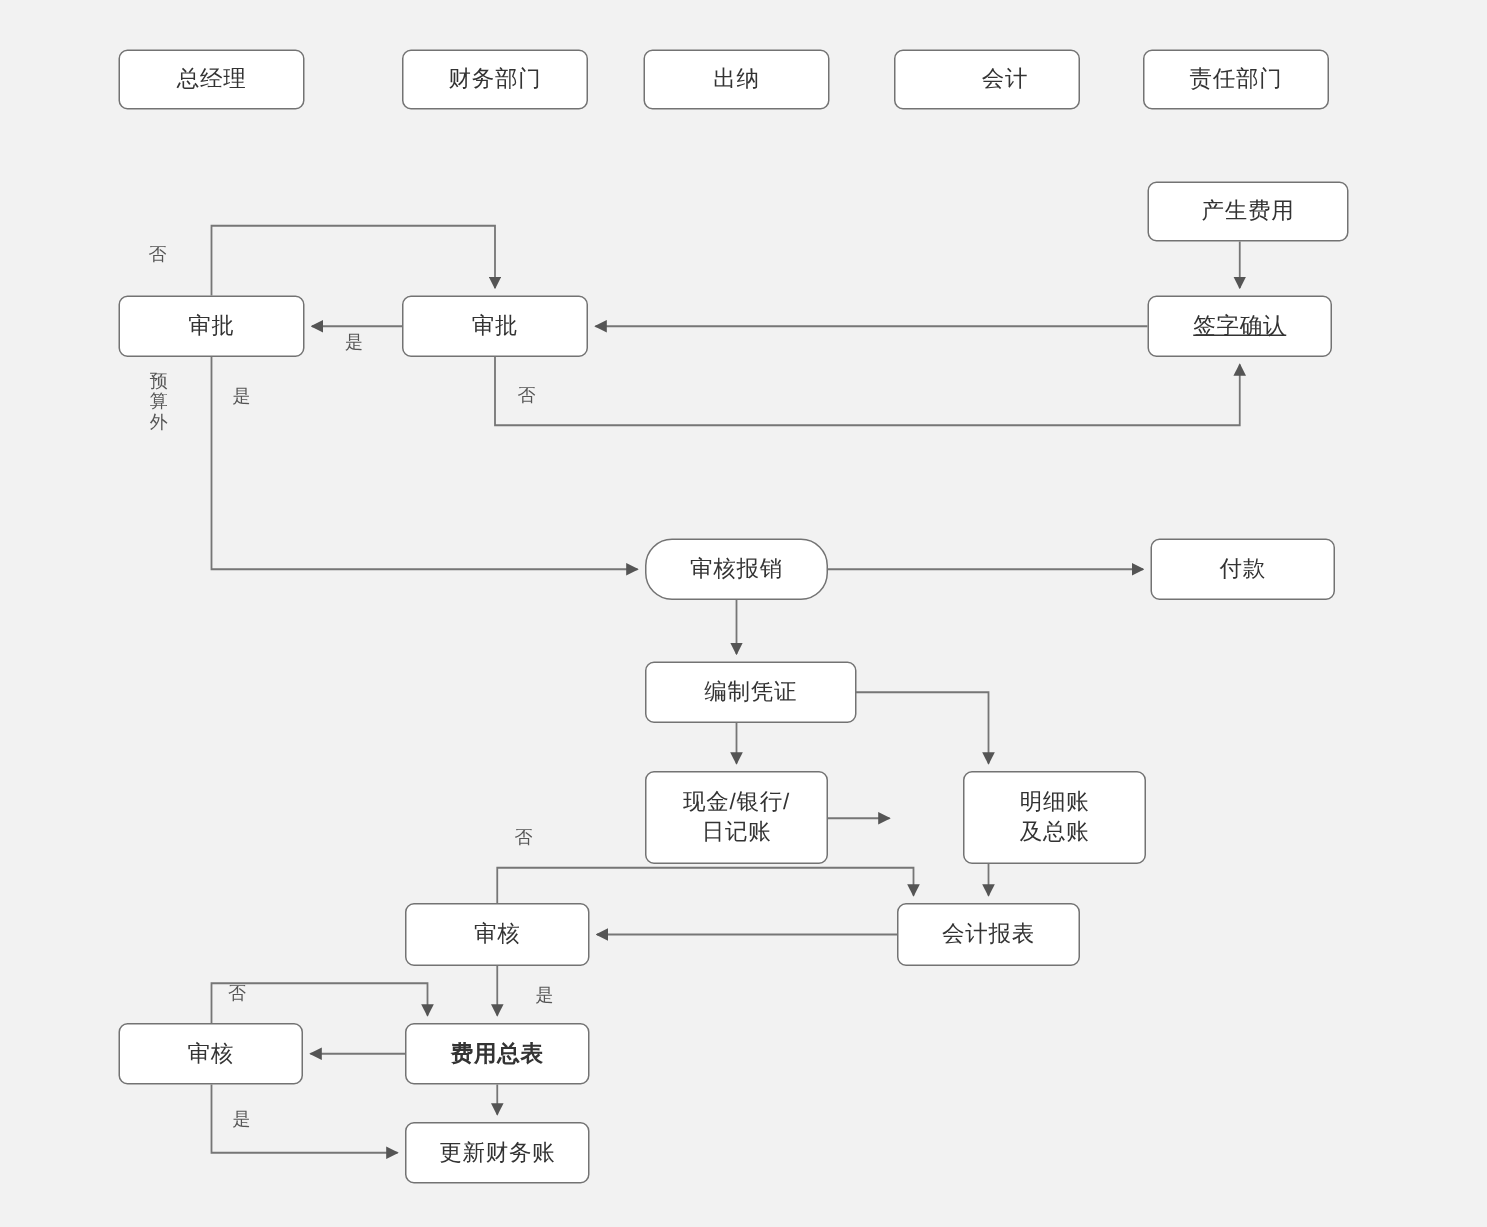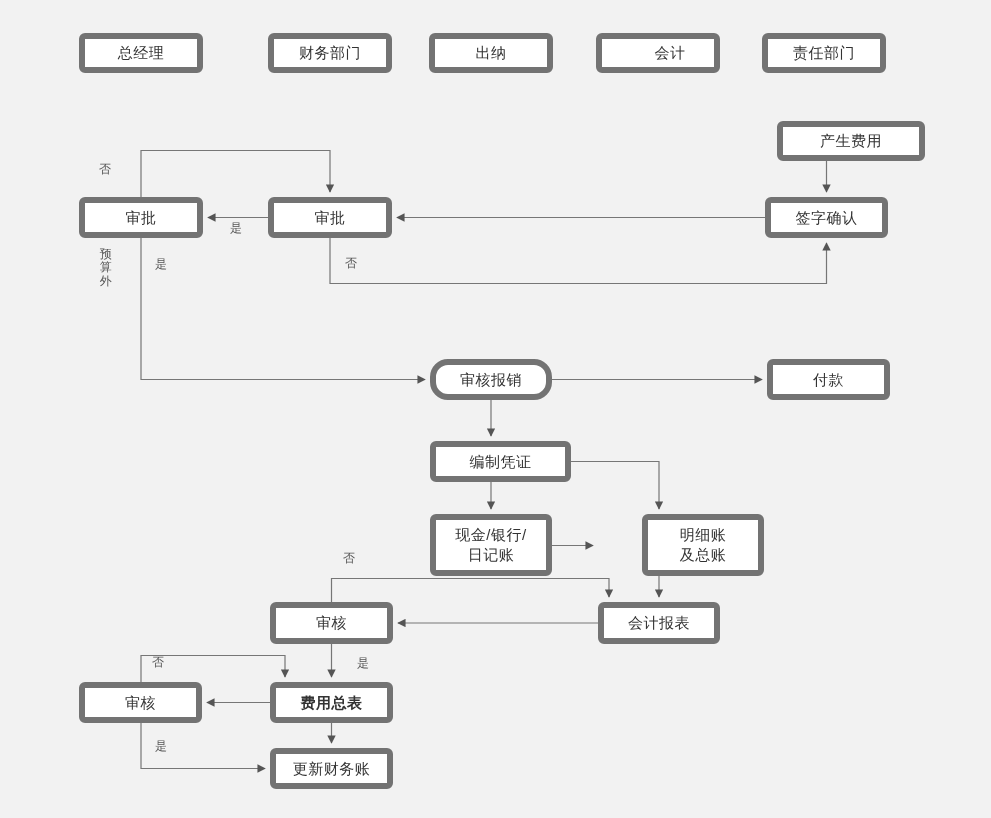--- a/index.html
+++ b/index.html
@@ -23,21 +23,21 @@
     left: 0;
     top: 0;
     width: 991px;
     height: 818px;
     pointer-events: none;
   }
   .node {
     position: absolute;
     box-sizing: border-box;
     background: #ffffff;
-    border: 6px solid #737373;
+    border: 1px solid #737373;
     border-radius: 6px;
     display: flex;
     align-items: center;
     justify-content: center;
     text-align: center;
     color: #333333;
     font-size: 15px;
     line-height: 1.32;
     letter-spacing: 0.5px;
     white-space: pre-line;
@@ -111,22 +111,22 @@
   </svg>
 
   <div id="lane-headers">
       <div class="node" style="left: 79px; top: 33px; width: 124px; height: 40px;">总经理</div>
       <div class="node" style="left: 268px; top: 33px; width: 124px; height: 40px;">财务部门</div>
       <div class="node" style="left: 429px; top: 33px; width: 124px; height: 40px;">出纳</div>
       <div class="node" style="left: 596px; top: 33px; width: 124px; height: 40px; padding-left: 24px;">会计</div>
       <div class="node" style="left: 762px; top: 33px; width: 124px; height: 40px;">责任部门</div>
     </div>
   <div id="node-group">
-      <div class="node" style="left: 765px; top: 121px; width: 148px; height: 40px; margin-left: 12px;">产生费用</div>
-      <div class="node" style="left: 765px; top: 197px; width: 123px; height: 41px;">签字确认</div>
+      <div class="node" style="left: 765px; top: 121px; width: 134px; height: 40px;">产生费用</div>
+      <div class="node" style="left: 765px; top: 197px; width: 123px; height: 41px; text-decoration: underline;">签字确认</div>
       <div class="node" style="left: 79px; top: 197px; width: 124px; height: 41px;">审批</div>
       <div class="node" style="left: 268px; top: 197px; width: 124px; height: 41px;">审批</div>
       <div class="node" style="left: 430px; top: 359px; width: 122px; height: 41px; border-radius: 18px;">审核报销</div>
       <div class="node" style="left: 767px; top: 359px; width: 123px; height: 41px;">付款</div>
       <div class="node" style="left: 430px; top: 441px; width: 141px; height: 41px;">编制凭证</div>
       <div class="node" style="left: 430px; top: 514px; width: 122px; height: 62px;">现金/银行/
 日记账</div>
       <div class="node" style="left: 598px; top: 514px; width: 122px; height: 62px; margin-left: 44px;">明细账
 及总账</div>
       <div class="node" style="left: 598px; top: 602px; width: 122px; height: 42px;">会计报表</div>

